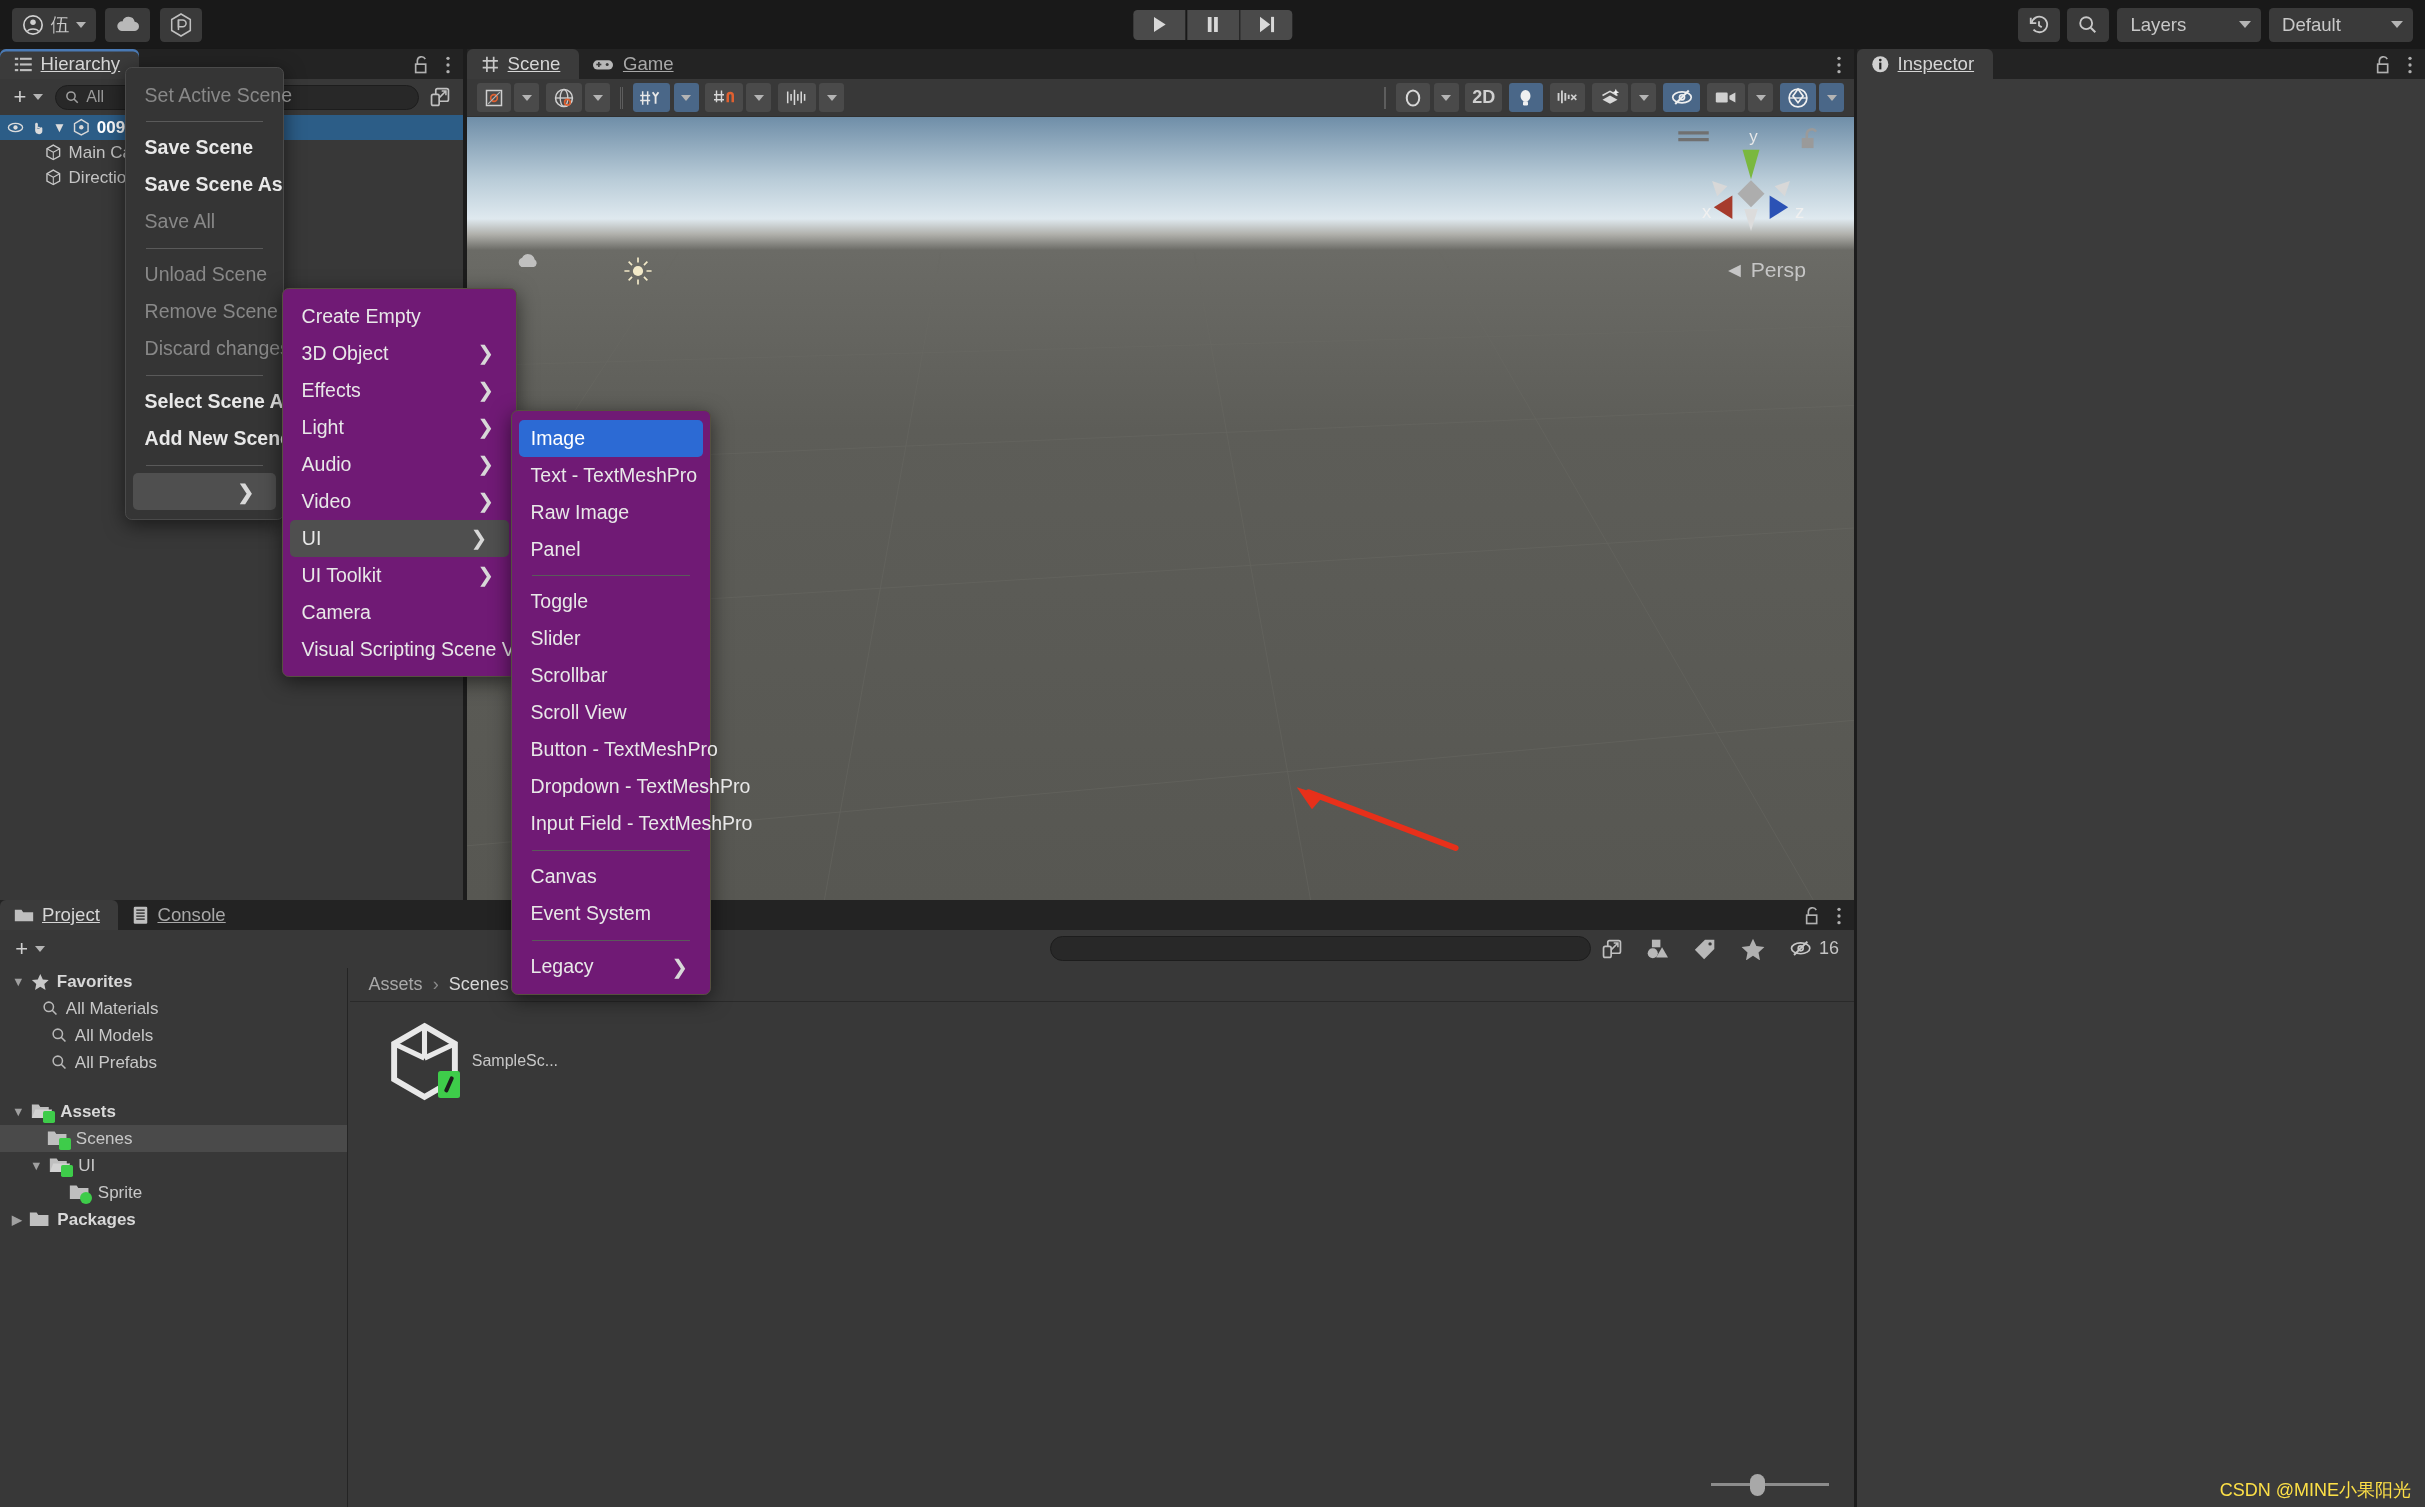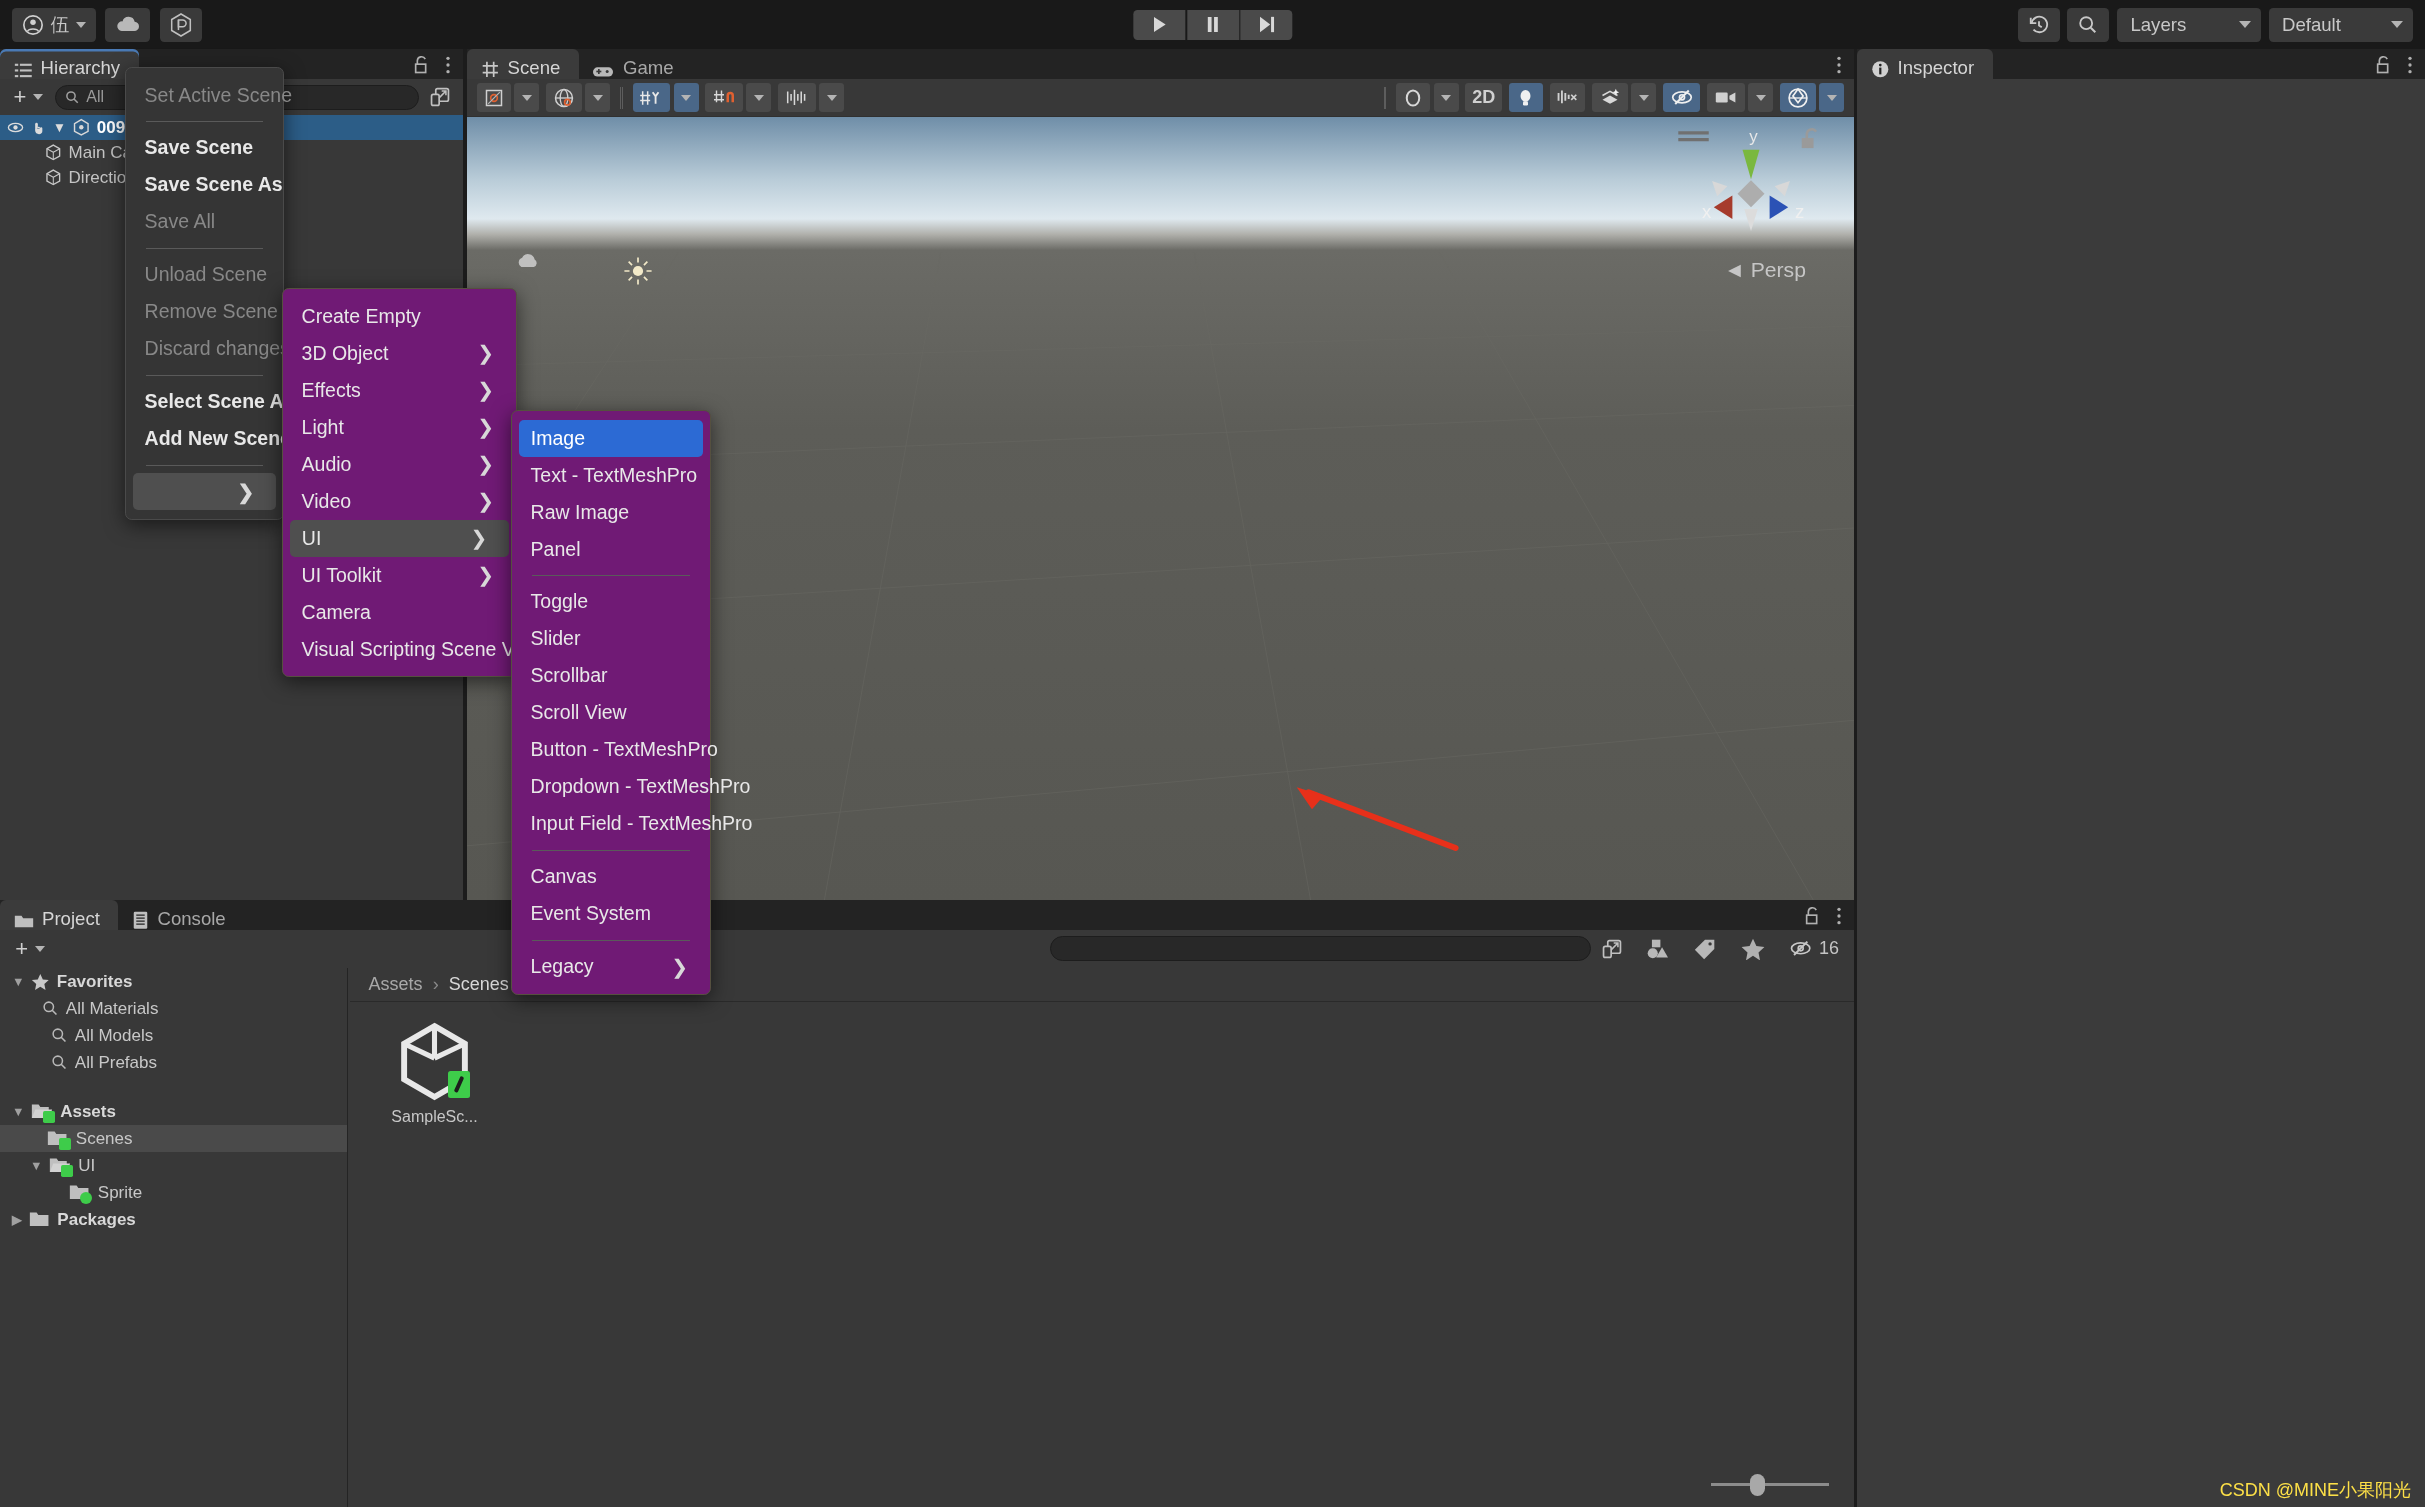--- a/index.html
+++ b/index.html
@@ -46,22 +46,22 @@
            border-right: 6.8px solid transparent; border-top: 7.6px solid #b4b4b4; }
   .caret-sm { width: 0; height: 0; border-left: 5px solid transparent;
            border-right: 5px solid transparent; border-top: 6px solid #b4b4b4; }
 
   
   .panel-tabbar {
     position: absolute; height: 30px; background: #232323;
     display: flex; align-items: flex-end;
   }
   .ptab {
-    height: 30px; padding: 0 18.6px 0 13.5px; display: flex; align-items: flex-end;
-    gap: 8.5px; font-size: 18.6px; color: #a8a8a8; background: transparent;
+    height: 30px; padding: 0 18.6px 0 13.5px; display: flex; align-items: center;
+    gap: 8.5px; font-size: 18.6px; color: #a8a8a8; background: transparent; text-decoration: underline;
   }
   .ptab.active { background: #3b3b3b; border-radius: 6px 6px 0 0; color: #d6d6d6; }
   .ptab.active.accent { box-shadow: inset 0 2.5px 0 0 #4a7ab5; }
 
   .panel-tools {
     position: absolute; right: 8.5px; top: 6px; display: flex;
     align-items: center; gap: 15px; color: #b0b0b0; font-size: 18px;
   }
 
   
@@ -94,21 +94,21 @@
   
   .project { position: absolute; left: 0; top: 900px; width: 1854px; height: 607px; background: #383838; }
   .proj-toolbar { position: absolute; left: 0; top: 30px; width: 100%; height: 37px; background: #383838; display: flex; align-items: center; }
   .proj-tree { position: absolute; left: 0; top: 68px; width: 348px; height: 540px; background: #383838; border-right: 1.7px solid #242424; }
   .tree-row { height: 27px; display: flex; align-items: center; font-size: 17px; gap: 6.8px; color: #c8c8c8; }
   .tree-row.bold { font-weight: bold; color: #d8d8d8; }
   .tree-row.selected { background: #4a4a4a; }
   .proj-content { position: absolute; left: 350px; top: 68px; width: 1504px; height: 540px; background: #383838; }
   .breadcrumb { height: 34px; display: flex; align-items: center; padding-left: 18.6px; gap: 10px; font-size: 18px; border-bottom: 1.7px solid #2a2a2a; }
   .asset-grid { padding: 18.6px 0 0 34px; display: flex; gap: 25px; }
-  .asset-cell { width: 101px; display: flex; flex-direction: column; align-items: center; gap: 6.8px; }
+  .asset-cell { width: 101px; display: flex; flex-direction: row; align-items: center; gap: 6.8px; }
   .asset-label { font-size: 16px; color: #c8c8c8; }
   .zoom-slider { position: absolute; right: 25px; bottom: 15px; width: 118px; height: 17px; display: flex; align-items: center; }
   .zs-track { width: 100%; height: 2.5px; background: #8c8c8c; }
   .zs-knob { position: absolute; left: 39px; width: 15px; height: 22px; background: #a8a8a8; border-radius: 7.6px; }
 
   
   .inspector { position: absolute; left: 1857px; top: 49px; width: 568px; height: 1458px; background: #383838; }
   .insp-body { position: absolute; left: 0; top: 30px; width: 100%; height: 1428px; background: #3b3b3b; }
 
   

